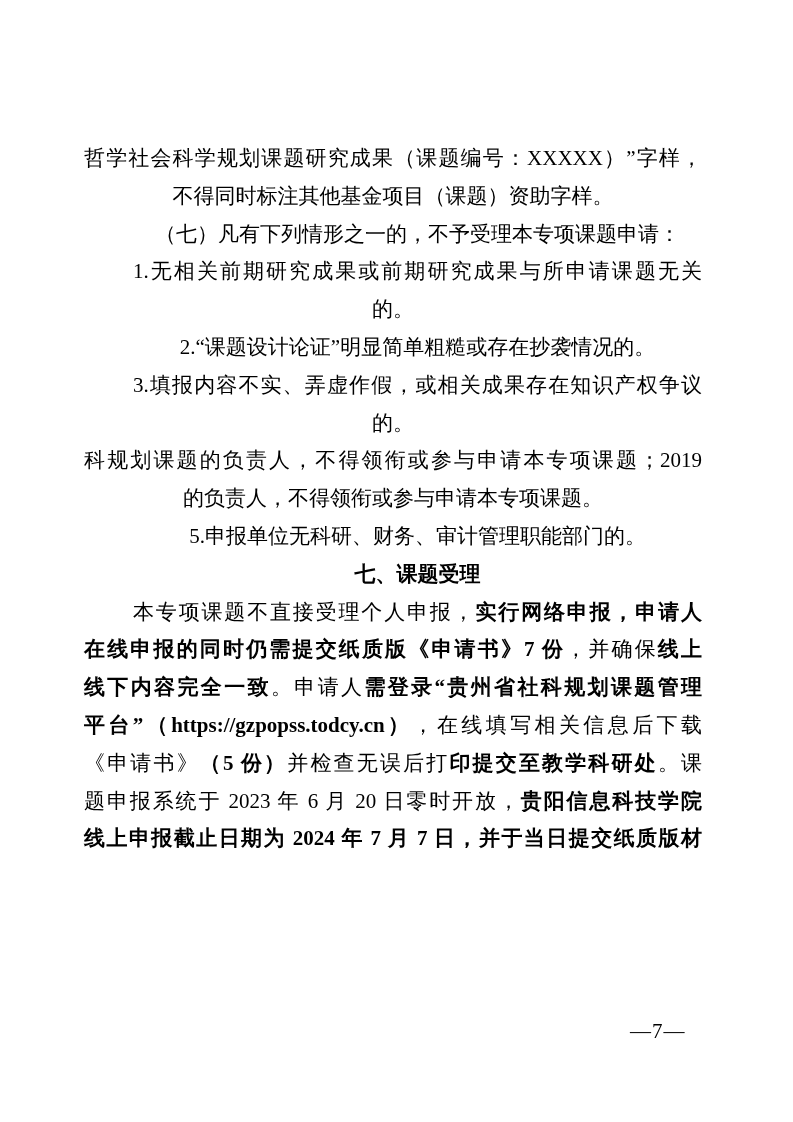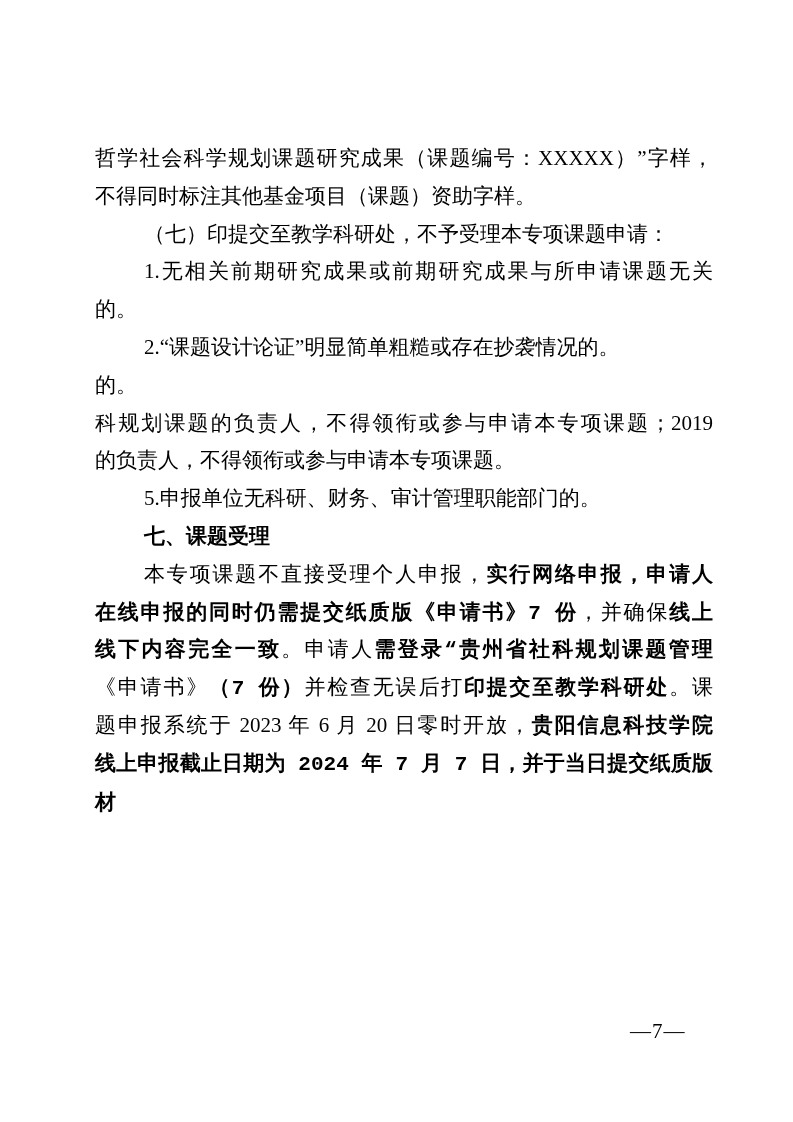--- a/index.html
+++ b/index.html
@@ -11,69 +11,71 @@
     position: relative;
     width: 793px;
     height: 1122px;
     background: #ffffff;
     color: #000000;
     font-family: "Liberation Serif", "DejaVu Serif", serif;
     overflow: hidden;
   }
   .doc {
     position: absolute;
-    left: 95px;
+    left: 84px;
     top: 140px;
     width: 618px;
   }
   .line {
     height: 37.8px;
     line-height: 37.8px;
     font-size: 21px;
     white-space: normal;
-    text-align: left;
+    text-align: center;
   }
   .line.indent {
     text-indent: 49px;
   }
   .line.justify {
     text-align: justify;
     text-align-last: justify;
     text-justify: inter-character;
   }
   .seg { font-weight: 400; }
-  .seg.bold { font-weight: 700; font-family: Liberation Mono, monospace; }
+  .seg.bold { font-weight: 700; }
   .pageno {
     position: absolute;
     left: 630px;
     top: 1018px;
     height: 26px;
     line-height: 26px;
     font-size: 21px;
     color: #000000;
     letter-spacing: 1px;
   }
 </style>
 </head>
 <body>
 
 <div class="page">
   <div class="doc" id="doc">
       <div class="line justify"><span class="seg">哲学社会科学规划课题研究成果（课题编号：XXXXX）”字样，</span></div>
       <div class="line"><span class="seg">不得同时标注其他基金项目（课题）资助字样。</span></div>
-      <div class="line indent"><span class="seg">（七）印提交至教学科研处，不予受理本专项课题申请：</span></div>
+      <div class="line indent"><span class="seg">（七）凡有下列情形之一的，不予受理本专项课题申请：</span></div>
       <div class="line indent justify"><span class="seg">1.无相关前期研究成果或前期研究成果与所申请课题无关</span></div>
       <div class="line"><span class="seg">的。</span></div>
       <div class="line indent"><span class="seg">2.“课题设计论证”明显简单粗糙或存在抄袭情况的。</span></div>
+      <div class="line indent justify"><span class="seg">3.填报内容不实、弄虚作假，或相关成果存在知识产权争议</span></div>
       <div class="line"><span class="seg">的。</span></div>
       <div class="line justify"><span class="seg">科规划课题的负责人，不得领衔或参与申请本专项课题；2019</span></div>
       <div class="line"><span class="seg">的负责人，不得领衔或参与申请本专项课题。</span></div>
       <div class="line indent"><span class="seg">5.申报单位无科研、财务、审计管理职能部门的。</span></div>
       <div class="line indent"><span class="seg bold">七、课题受理</span></div>
       <div class="line indent justify"><span class="seg">本专项课题不直接受理个人申报，</span><span class="seg bold">实行网络申报，申请人</span></div>
       <div class="line justify"><span class="seg bold">在线申报的同时仍需提交纸质版《申请书》7 份</span><span class="seg">，并确保</span><span class="seg bold">线上</span></div>
       <div class="line justify"><span class="seg bold">线下内容完全一致</span><span class="seg">。申请人</span><span class="seg bold">需登录“贵州省社科规划课题管理</span></div>
-      <div class="line justify"><span class="seg">《申请书》</span><span class="seg bold">（7 份）</span><span class="seg">并检查无误后打</span><span class="seg bold">印提交至教学科研处</span><span class="seg">。课</span></div>
+      <div class="line justify"><span class="seg bold">平台”（https://gzpopss.todcy.cn）</span><span class="seg">，在线填写相关信息后下载</span></div>
+      <div class="line justify"><span class="seg">《申请书》</span><span class="seg bold">（5 份）</span><span class="seg">并检查无误后打</span><span class="seg bold">印提交至教学科研处</span><span class="seg">。课</span></div>
       <div class="line justify"><span class="seg">题申报系统于 2023 年 6 月 20 日零时开放，</span><span class="seg bold">贵阳信息科技学院</span></div>
       <div class="line justify"><span class="seg bold">线上申报截止日期为 2024 年 7 月 7 日，并于当日提交纸质版材</span></div>
     </div>
   <div class="pageno">—7—</div>
 </div>
 
 </body></html>

